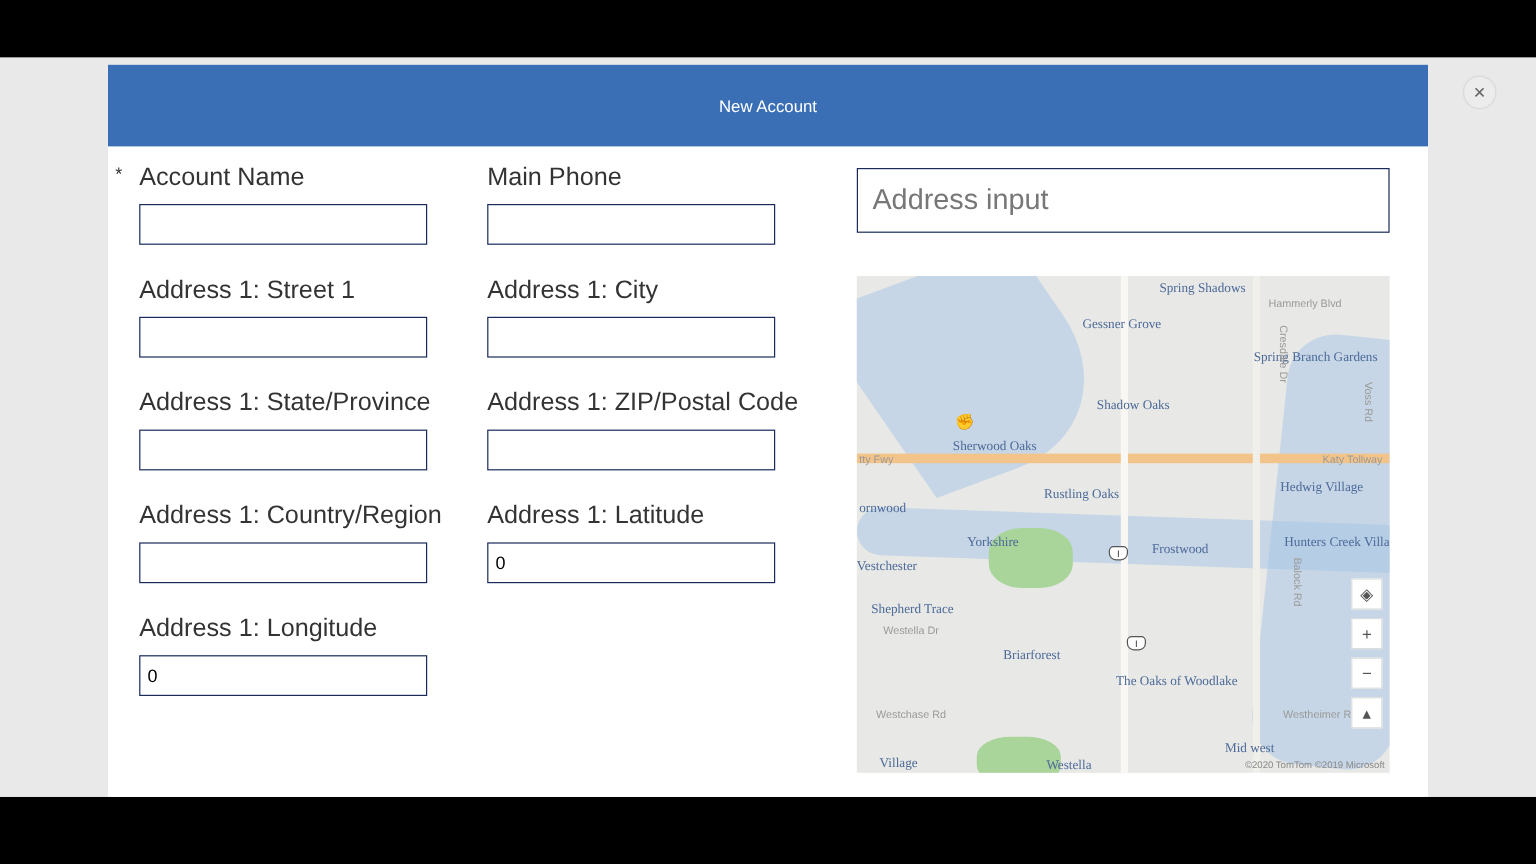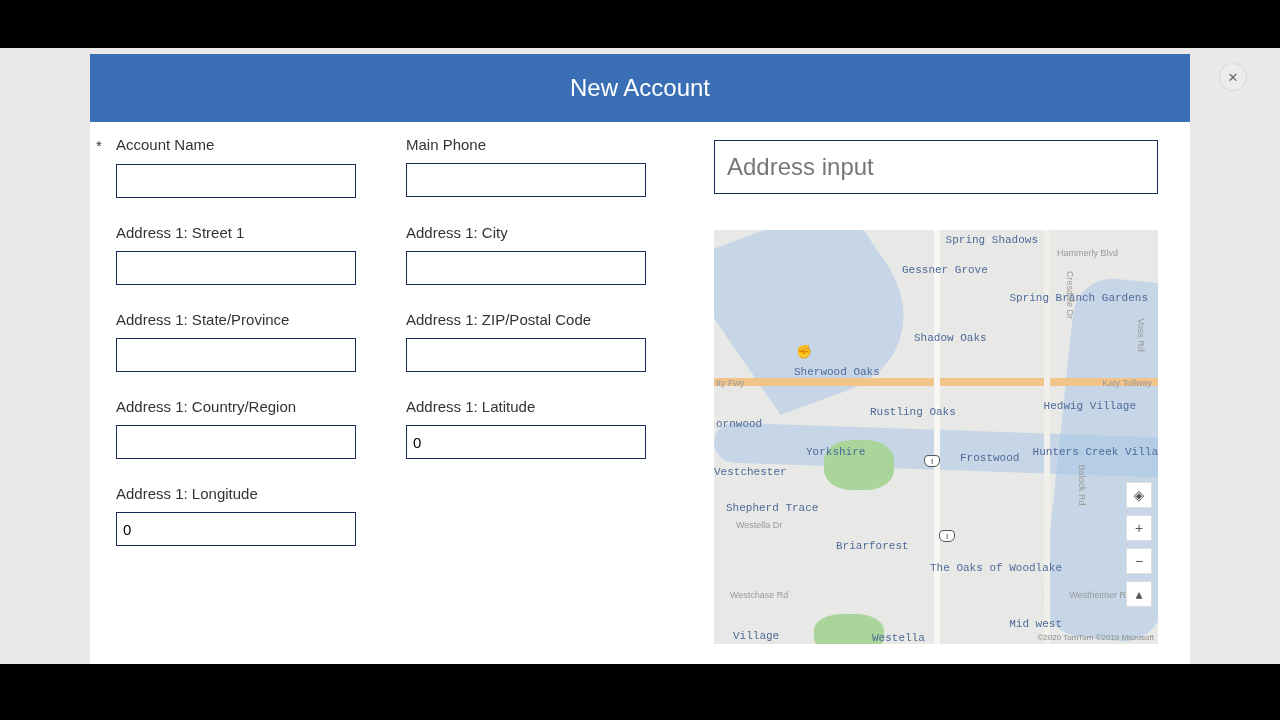--- a/index.html
+++ b/index.html
@@ -14,21 +14,21 @@
     background: #fff;
     box-shadow: 0 0 0 rgba(0,0,0,0);
   }
   .modal-header {
     background: #3a6fb5;
     height: 68px;
     display: flex;
     align-items: center;
     justify-content: center;
     color: #fff;
-    font-size: 24px;
+    font-size: 14px;
     font-weight: 400;
   }
   .close-btn {
     position: absolute;
     top: 10px; right: -56px;
     width: 26px; height: 26px;
     border-radius: 50%;
     background: #ececec;
     color: #666;
     display: flex; align-items: center; justify-content: center;
@@ -43,21 +43,21 @@
     display: flex;
   }
   .form-area {
     width: 600px;
     padding-left: 0;
   }
   .form-row { display: flex; }
   .form-col { width: 290px; padding: 0 0 26px 0; }
   .label-wrap { display: flex; align-items: flex-start; margin-bottom: 10px; }
   .req-star { width: 20px; text-align: left; font-size: 15px; color: #333; padding-top:1px;}
-  .field-label { font-size: 15px; color: #333; }
+  .field-label { font-size: 21px; color: #333; }
   .field-input {
     margin-left: 20px;
     width: 240px;
     height: 34px;
     border: 1.5px solid #1a2a5a;
     background: #fff;
     font-size: 15px;
     padding: 0 6px;
     outline: none;
   }
@@ -87,21 +87,21 @@
     border: 0;
   }
   
   .map-bg { position:absolute; inset:0; }
   .road-h { position:absolute; height:8px; left:0; right:0; background:#f3c48a; }
   .road-v { position:absolute; width:6px; top:0; bottom:0; background:#f8f7f3; }
   .water { position:absolute; background:#a9c7e6; opacity:.55; }
   .park { position:absolute; background:#a9d49a; border-radius:40%; }
   .place {
     position:absolute; font-size:11px; color:#4d6a99; white-space:nowrap;
-    font-family: Liberation Mono, monospace;
+    font-family: Liberation Serif, serif;
   }
   .road-label { position:absolute; font-size:9px; color:#9a9a98; white-space:nowrap; }
   .map-ctrl {
     position:absolute; right:6px; width:26px; height:26px;
     background:#fff; border:1px solid #ddd;
     display:flex; align-items:center; justify-content:center;
     font-size:14px; color:#555; cursor:pointer;
   }
   .map-attr { position:absolute; right:4px; bottom:2px; font-size:8px; color:#888; }
   .shield {

